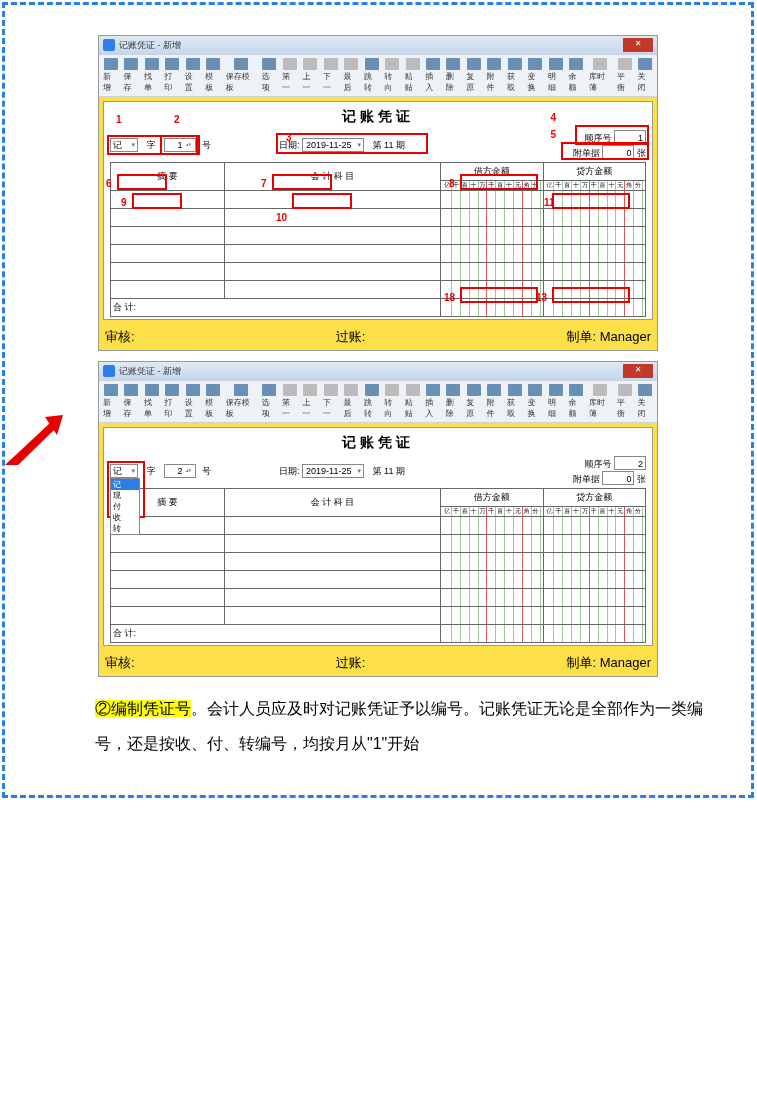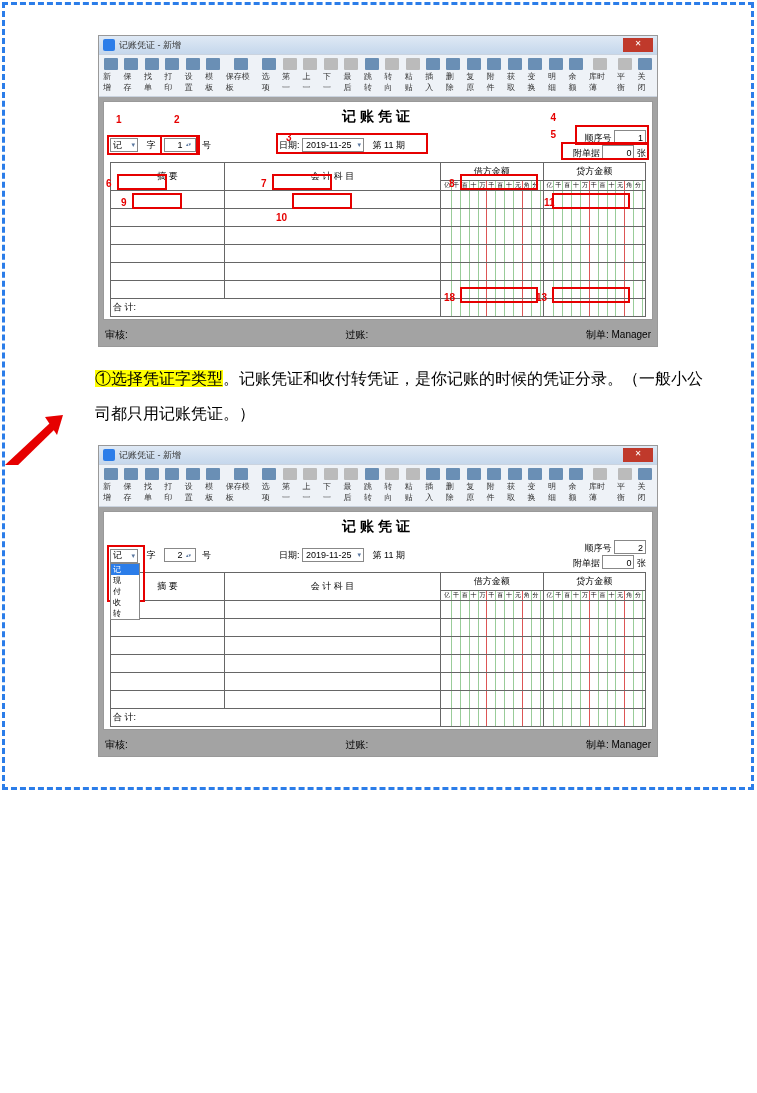--- a/index.html
+++ b/index.html
@@ -1,18 +1,18 @@
 <!DOCTYPE html>
 <html><head>
 <meta charset="utf-8">
 <style>
   * { box-sizing: border-box; margin: 0; padding: 0; }
   body { font-family: "Microsoft YaHei", sans-serif; background: #fff; width: 757px; }
   .page { border: 3px dashed #2b7de9; width: 752px; margin: 2px; padding: 20px 30px; position: relative; }
-  .app-window { background: #a3a3a3; border: 1px solid #999; margin: 10px auto; width: 560px; font-size: 9px; position: relative; }
+  .app-window { background: #fde047; border: 1px solid #999; margin: 10px auto; width: 560px; font-size: 9px; position: relative; }
   .title-bar { background: linear-gradient(#dfe9f5,#c5d7ec); height: 18px; display: flex; align-items: center; padding: 0 4px; font-size: 9px; color: #333; }
   .title-bar .icon { width: 12px; height: 12px; background: #2b7de9; border-radius: 2px; margin-right: 4px; }
   .close-btn { margin-left: auto; width: 30px; height: 14px; background: #c0392b; color: #fff; text-align: center; line-height: 12px; font-size: 8px; }
   .toolbar { background: #eef2f7; border-top: 1px solid #cad3df; border-bottom: 1px solid #cad3df; display: flex; flex-wrap: nowrap; padding: 2px; gap: 1px; }
   .tb-btn { display: flex; flex-direction: column; align-items: center; font-size: 8px; color: #333; padding: 1px 2px; cursor: pointer; }
   .tb-btn .ic { width: 14px; height: 12px; background: #6a8fb5; border-radius: 1px; margin-bottom: 1px; }
   .tb-btn.gray .ic { background: #bbb; }
   .voucher-area { background: #fff; margin: 4px; border: 1px solid #999; padding: 6px 6px 2px; position: relative; }
   .voucher-title { text-align: center; font-size: 14px; font-weight: bold; letter-spacing: 4px; margin-bottom: 4px; }
   .voucher-header { display: flex; align-items: center; font-size: 9px; margin-bottom: 2px; position: relative; }
@@ -27,21 +27,21 @@
   .red-label { color: #e60000; font-size: 10px; position: absolute; font-weight: bold; }
   .grid { width: 100%; border-collapse: collapse; font-size: 9px; }
   .grid th, .grid td { border: 1px solid #666; height: 18px; padding: 0 2px; }
   .grid th { font-weight: normal; background: #fff; }
   .col-summary { width: 100px; }
   .col-subject { width: 190px; }
   .amount-grid { display: flex; height: 100%; }
   .amount-grid span { flex: 1; border-right: 1px solid #9c9; font-size: 6px; text-align: center; }
   .amount-grid span.unit-red { border-right: 1px solid #d55; }
   .amount-header { font-size: 6.5px; letter-spacing: 0; text-align: center; line-height: 9px; padding: 0; height: 9px !important; }
-  .footer-row { display: flex; font-size: 10px; padding: 4px 6px; justify-content: space-between; }
+  .footer-row { display: flex; font-size: 13px; padding: 4px 6px; justify-content: space-between; }
   .text-block { font-size: 16px; line-height: 2.2; margin: 14px 4px; color: #000; }
   .highlight { background: #ffff00; font-weight: normal; }
   .boxed-text { border: 2px solid #e60000; padding: 2px 4px; margin: 6px 0; font-size: 16px; line-height: 2.4; letter-spacing: 1px; }
   .arrow { position: absolute; width: 60px; height: 50px; }
   .arrow svg { width: 100%; height: 100%; }
   .dropdown-open { position: absolute; left: -1px; top: 13px; width: 30px; background: #fff; border: 1px solid #888; font-size: 8px; line-height: 11px; z-index: 5; }
   .dropdown-open div { padding: 0 2px; }
   .dropdown-open div.sel { background: #2b7de9; color: #fff; }
 </style>
 </head>
@@ -512,23 +512,20 @@
   </div>
 </div>
 
 <div class="arrow" style="left:0px; top:410px;">
 <svg viewBox="0 0 60 50">
         <polygon points="0,50 45,8 50,14 8,55" fill="#e60000"></polygon>
         <polygon points="40,2 58,0 52,20" fill="#e60000"></polygon>
       </svg>
 </div>
 
-<div class="text-block" style="margin-left:60px; margin-right:10px;">
-  <span class="highlight">①选择凭证字类型</span><span>。记账凭证和收付转凭证，是你记账的时候的凭证分录。（一般小公司都只用记账凭证。）</span>
-</div>
 
 
 <div class="app-window">
   <div class="title-bar">
     <div class="icon"></div>
     <span>记账凭证 - 新增</span>
     <div class="close-btn">✕</div>
   </div>
   <div class="toolbar" id="toolbar2">
         <div class="tb-btn">
@@ -966,14 +963,17 @@
   </div>
 </div>
 
 <div class="arrow" style="left:0px; top:960px;">
 <svg viewBox="0 0 60 50">
         <polygon points="0,50 45,8 50,14 8,55" fill="#e60000"></polygon>
         <polygon points="40,2 58,0 52,20" fill="#e60000"></polygon>
       </svg>
 </div>
 
-
+<div class="text-block" style="margin-left:60px; margin-right:10px;">
+  <span class="highlight">②编制凭证号</span><span>。会计人员应及时对记账凭证予以编号。记账凭证无论是全部作为一类编号，还是按收、付、转编号，均按月从"1"开始</span>
 </div>
 
+</div>
+
 </body></html>

